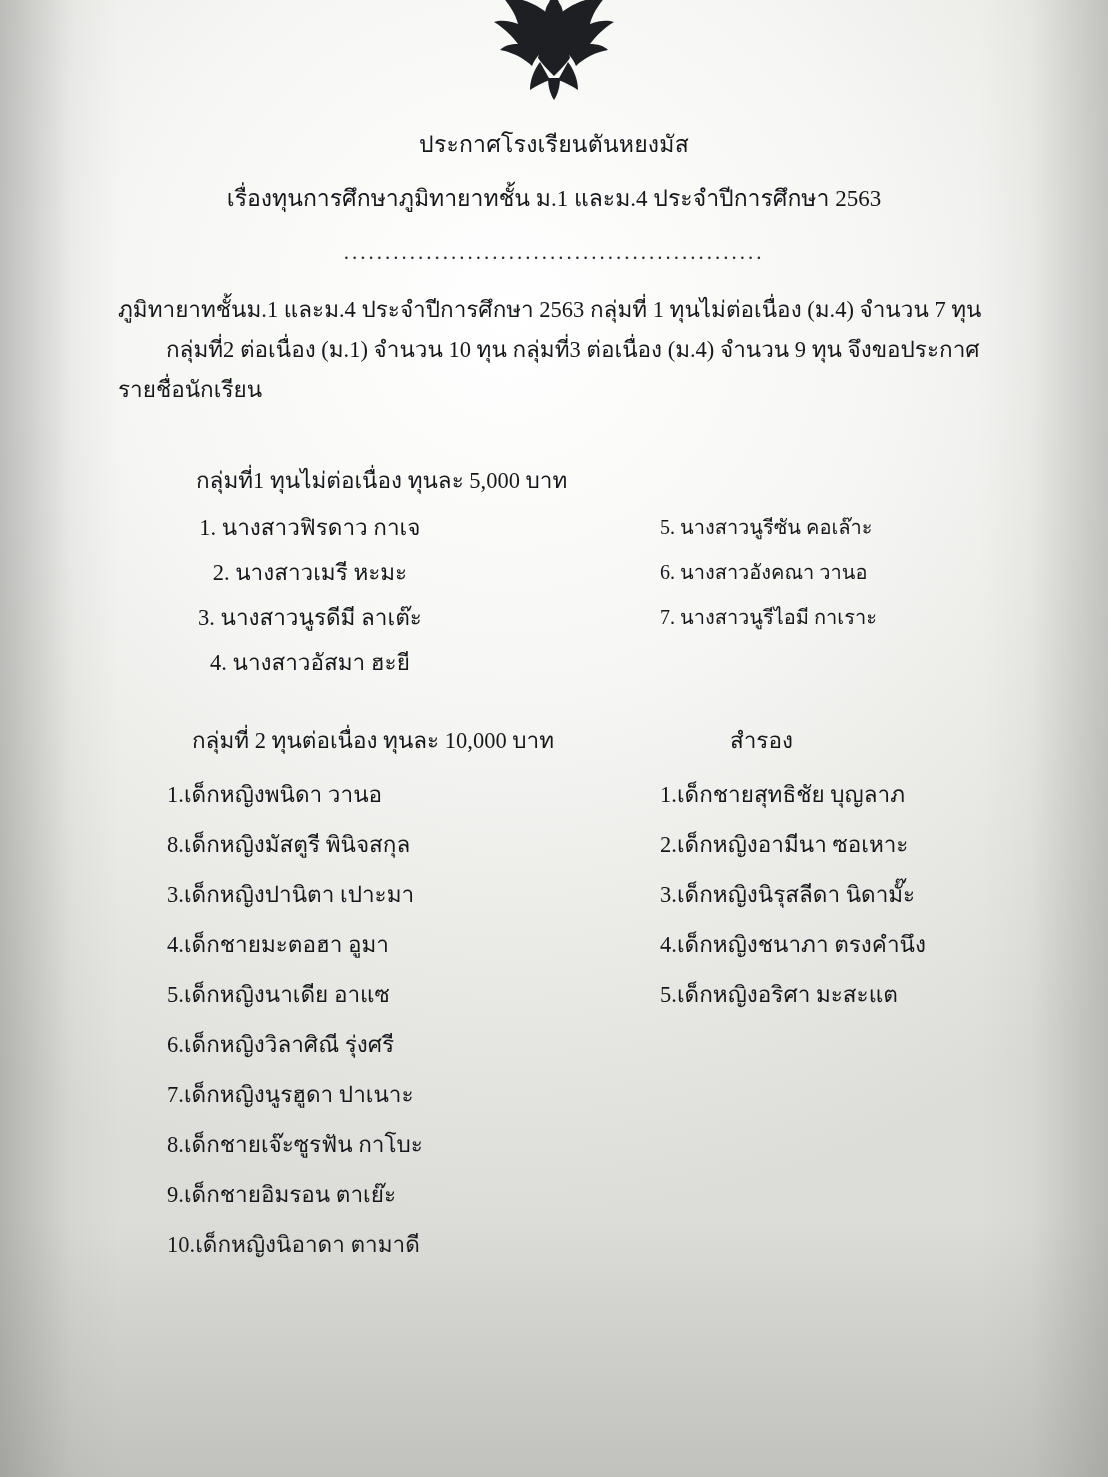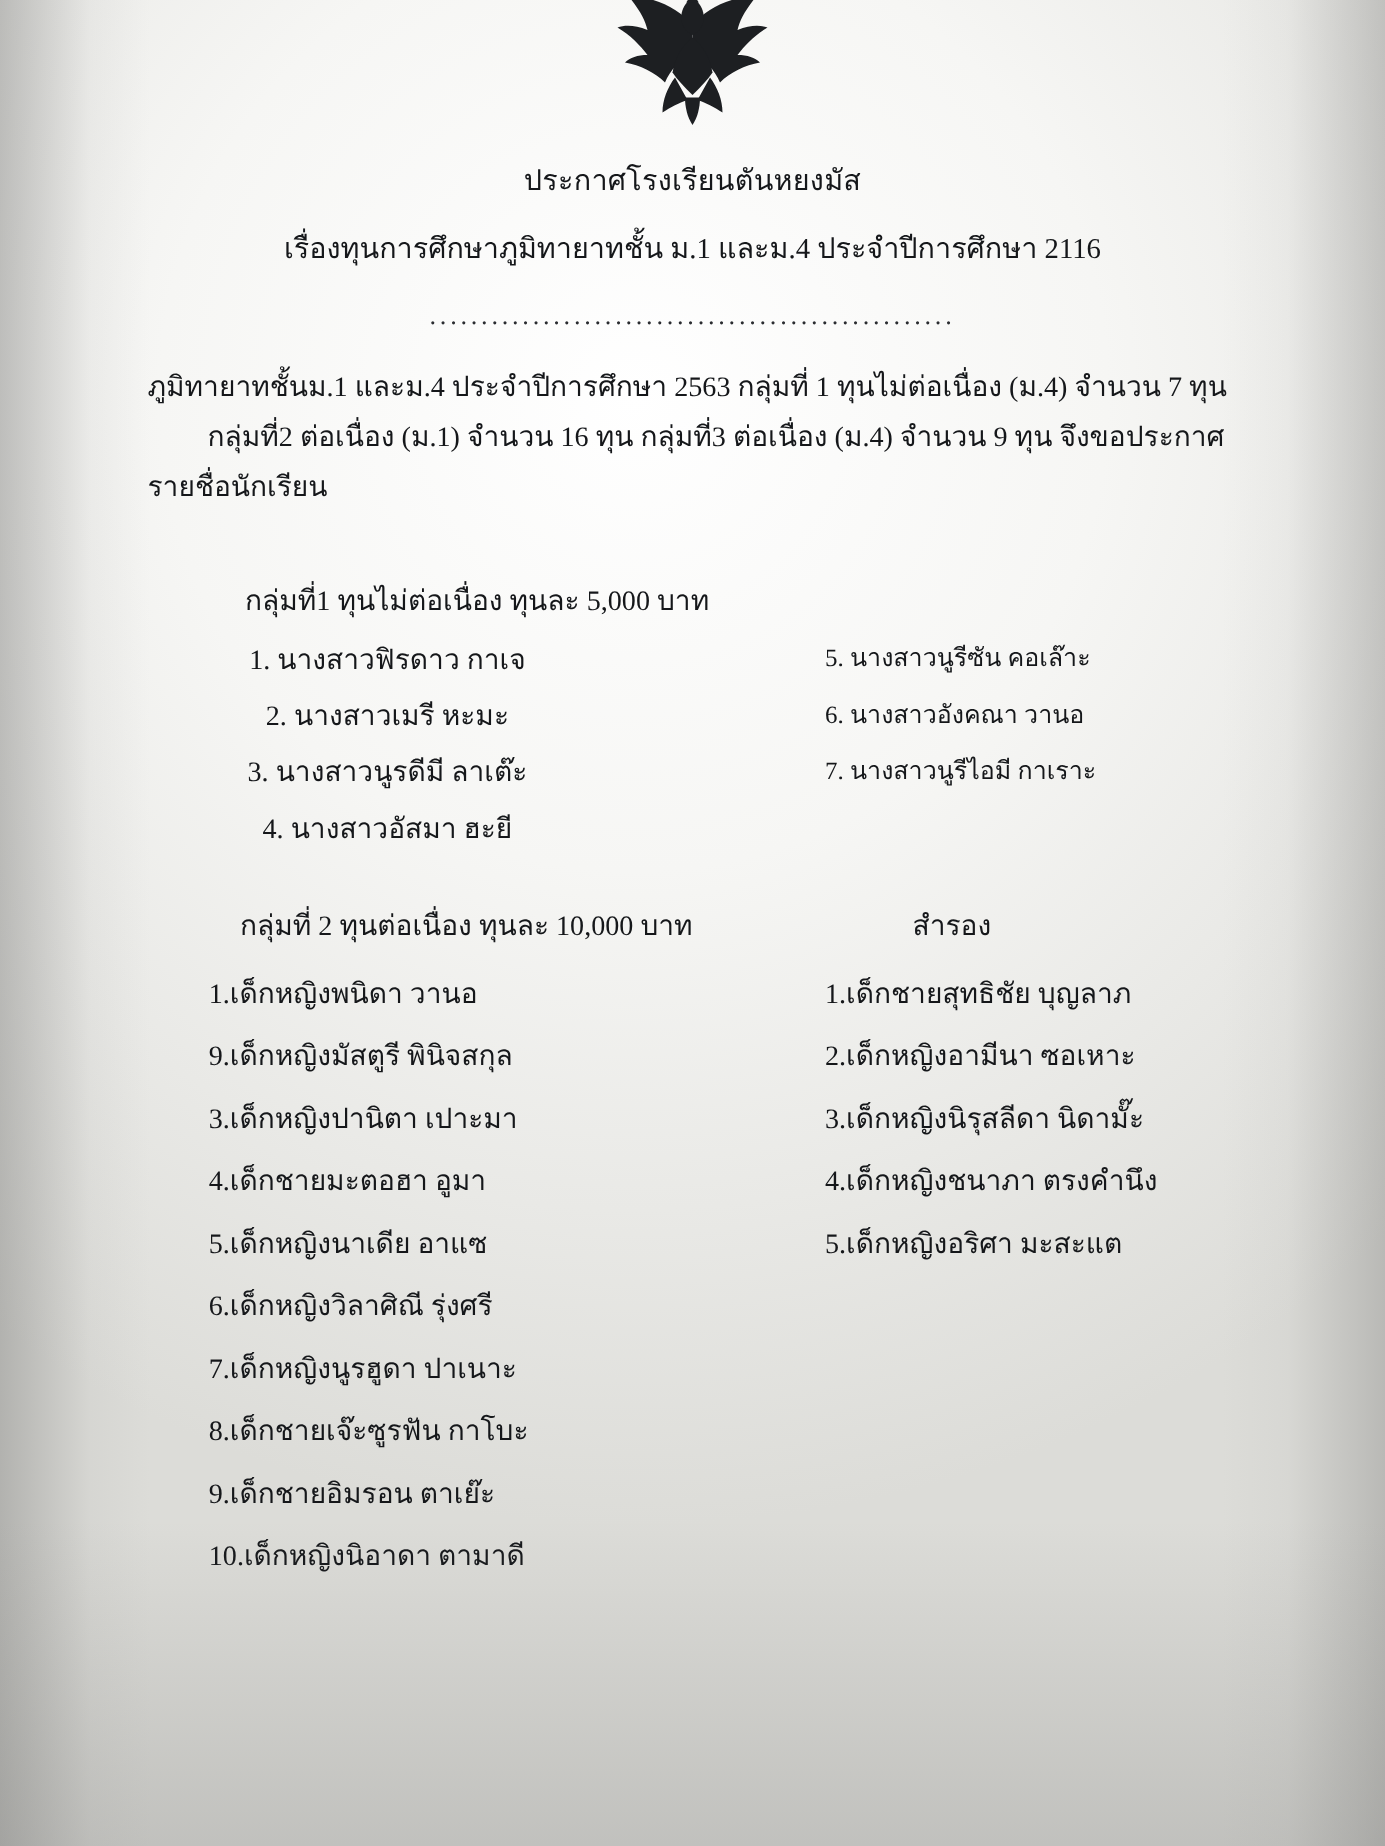--- a/index.html
+++ b/index.html
@@ -172,26 +172,26 @@
 
           <path d="M64 38 C56 44 50 54 48 66 C52 72 58 78 64 84 C70 78 76 72 80 66 C78 54 72 44 64 38 Z"></path>
           <path d="M50 70 C44 78 40 88 40 98 C46 94 54 90 60 88 Z"></path>
           <path d="M78 70 C84 78 88 88 88 98 C82 94 74 90 68 88 Z"></path>
           <path d="M58 86 C58 94 60 102 64 108 C68 102 70 94 70 86 Z"></path>
         </g>
       </svg>
     </div>
 
     <div class="title1 center">ประกาศโรงเรียนตันหยงมัส</div>
-    <div class="title2 center">เรื่องทุนการศึกษาภูมิทายาทชั้น ม.1 และม.4 ประจำปีการศึกษา 2116</div>
+    <div class="title2 center">เรื่องทุนการศึกษาภูมิทายาทชั้น ม.1 และม.4 ประจำปีการศึกษา 2563</div>
     <div class="dots center">...................................................</div>
 
     <div class="body-block">
       <p>ภูมิทายาทชั้นม.1 และม.4 ประจำปีการศึกษา 2563  กลุ่มที่ 1 ทุนไม่ต่อเนื่อง (ม.4)  จำนวน 7 ทุน</p>
-      <p class="indent-2">กลุ่มที่2 ต่อเนื่อง (ม.1) จำนวน 16 ทุน   กลุ่มที่3 ต่อเนื่อง (ม.4) จำนวน 9 ทุน   จึงขอประกาศรายชื่อนักเรียน</p>
+      <p class="indent-2">กลุ่มที่2 ต่อเนื่อง (ม.1) จำนวน 10 ทุน   กลุ่มที่3 ต่อเนื่อง (ม.4) จำนวน 9 ทุน   จึงขอประกาศรายชื่อนักเรียน</p>
     </div>
 
     <div class="group1-head">กลุ่มที่1 ทุนไม่ต่อเนื่อง ทุนละ 5,000 บาท</div>
 
     <div class="col-left">
       <div class="row">1. นางสาวฟิรดาว  กาเจ</div>
       <div class="row">2. นางสาวเมรี  หะมะ</div>
       <div class="row">3. นางสาวนูรดีมี  ลาเต๊ะ</div>
       <div class="row">4. นางสาวอัสมา  ฮะยี</div>
     </div>
@@ -200,21 +200,21 @@
       <div class="row">5. นางสาวนูรีซัน  คอเล๊าะ</div>
       <div class="row">6. นางสาวอังคณา  วานอ</div>
       <div class="row">7. นางสาวนูรีไอมี  กาเราะ</div>
     </div>
 
     <div class="group2-head">กลุ่มที่ 2 ทุนต่อเนื่อง ทุนละ 10,000 บาท</div>
     <div class="reserve-head">สำรอง</div>
 
     <div class="col2-left">
       <div class="row">1.เด็กหญิงพนิดา  วานอ</div>
-      <div class="row">9.เด็กหญิงมัสตูรี  พินิจสกุล</div>
+      <div class="row">8.เด็กหญิงมัสตูรี  พินิจสกุล</div>
       <div class="row">3.เด็กหญิงปานิตา เปาะมา</div>
       <div class="row">4.เด็กชายมะตอฮา  อูมา</div>
       <div class="row">5.เด็กหญิงนาเดีย  อาแซ</div>
       <div class="row">6.เด็กหญิงวิลาศิณี รุ่งศรี</div>
       <div class="row">7.เด็กหญิงนูรฮูดา  ปาเนาะ</div>
       <div class="row">8.เด็กชายเจ๊ะซูรฟัน  กาโบะ</div>
       <div class="row">9.เด็กชายอิมรอน  ตาเย๊ะ</div>
       <div class="row">10.เด็กหญิงนิอาดา ตามาดี</div>
     </div>
 

